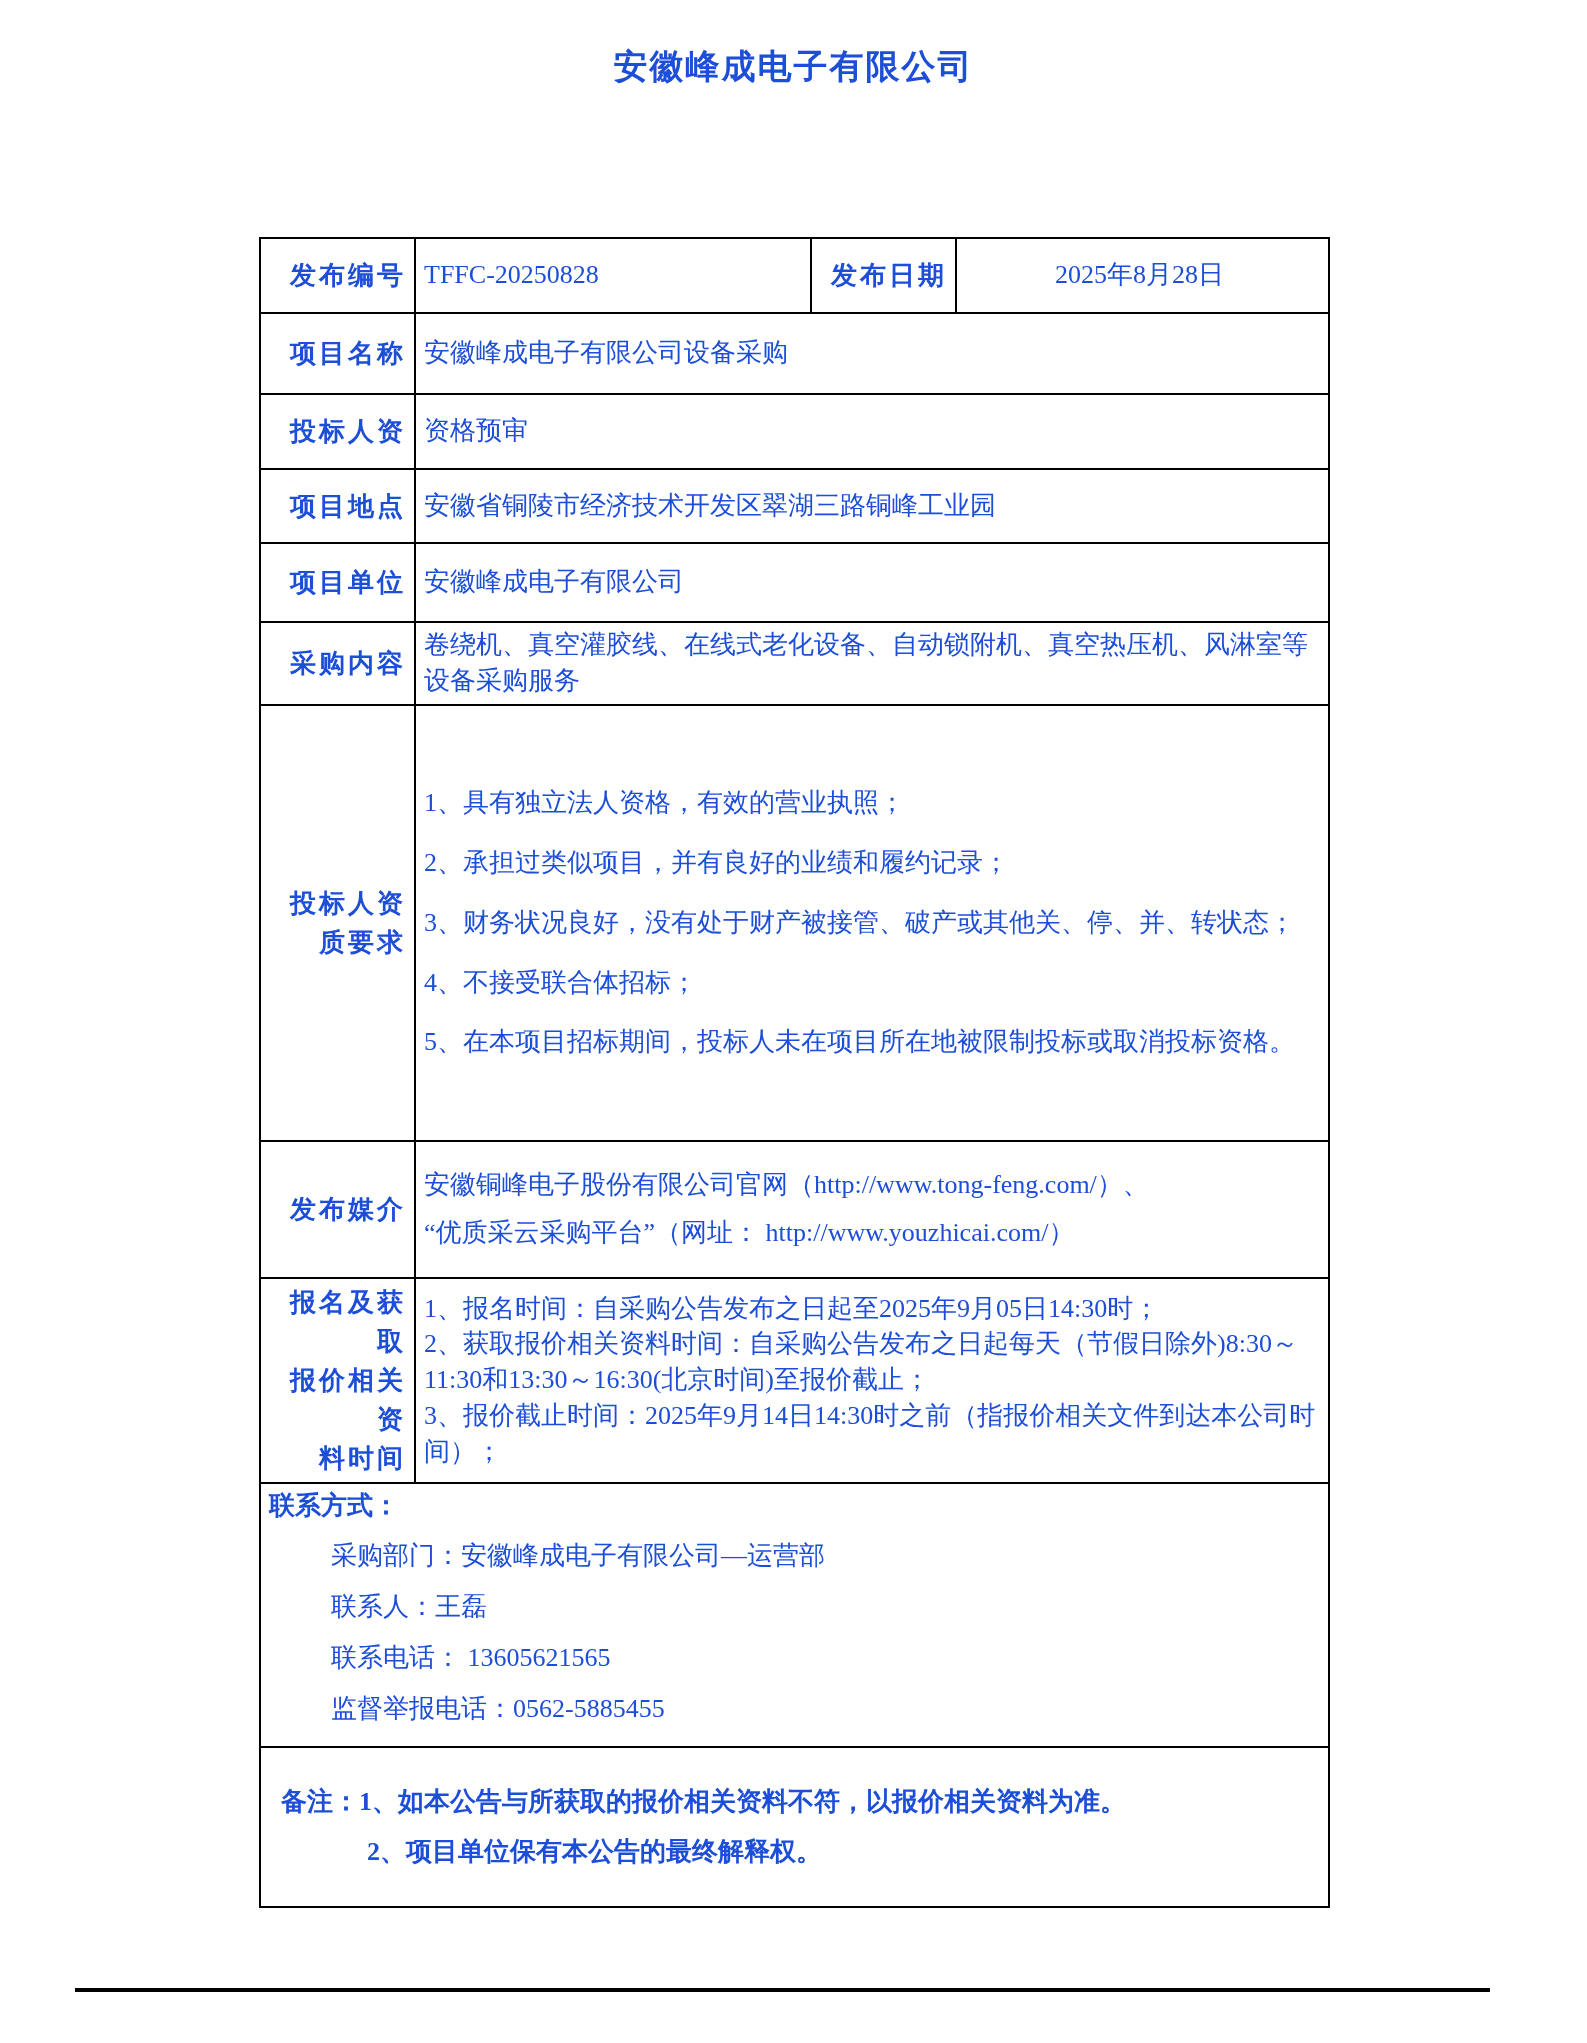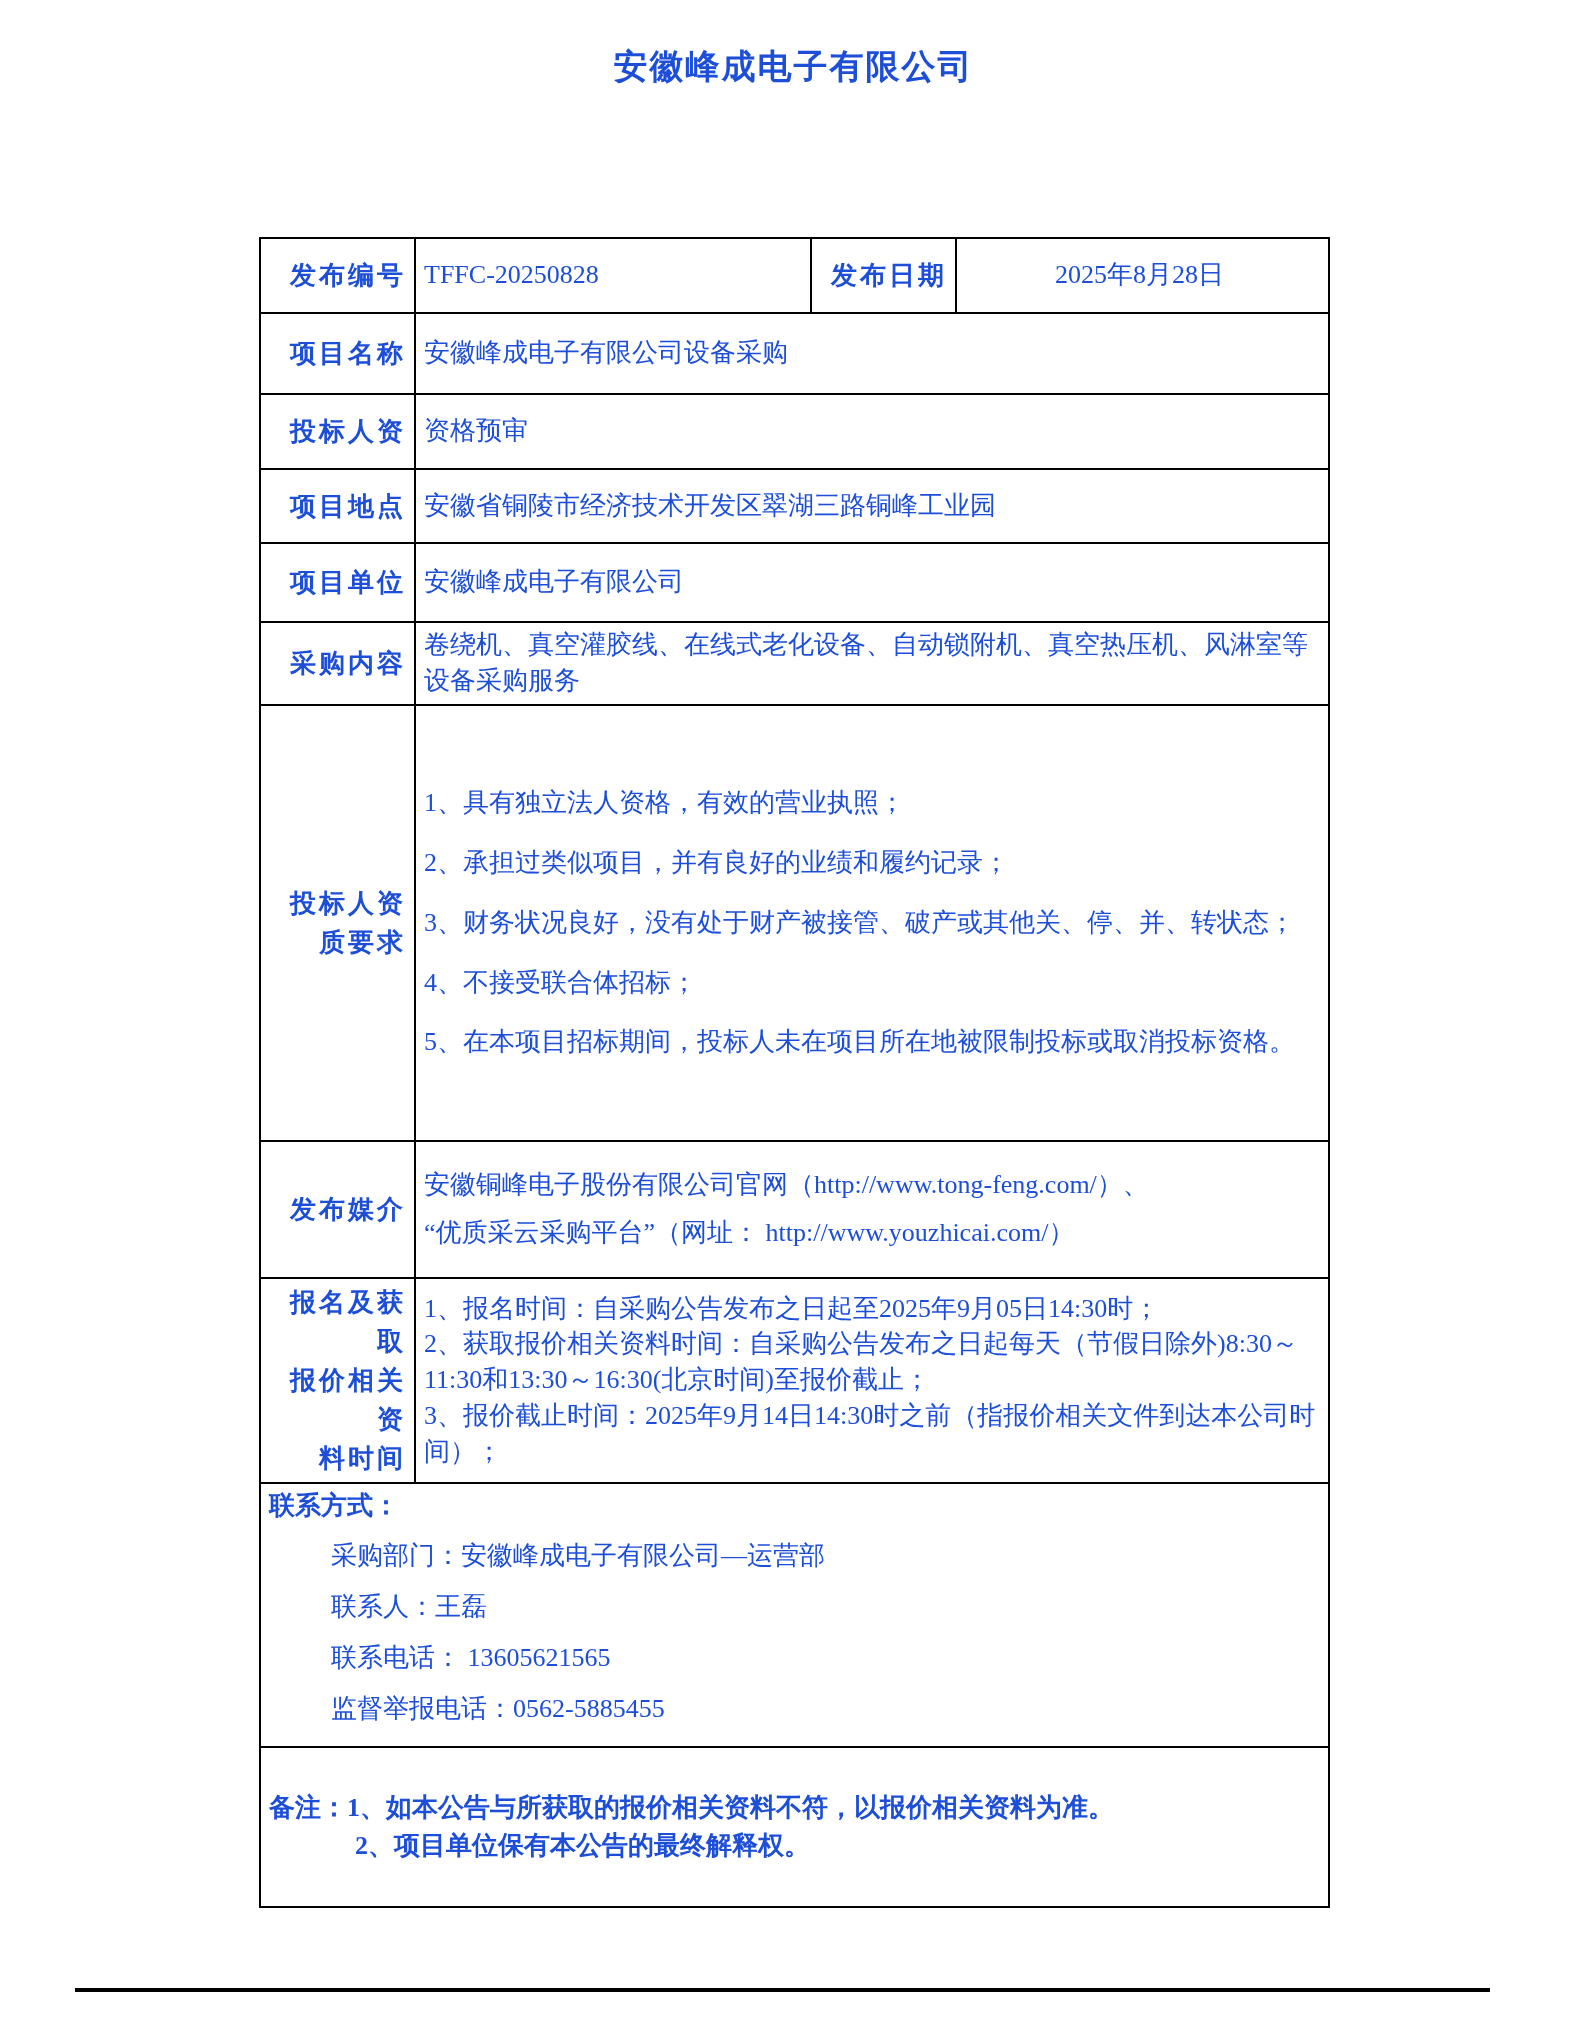--- a/index.html
+++ b/index.html
@@ -57,21 +57,21 @@
   td.media p { margin: 0; line-height: 1.85; }
 
   td.times { vertical-align: middle; }
   td.times p { margin: 0; line-height: 1.38; }
 
   td.contact { vertical-align: top; padding-top: 8px; }
   td.contact .contact-heading { font-weight: 700; line-height: 1.4; margin: 0; }
   td.contact p.contact-line { margin: 14px; padding-left: 48px; line-height: 1.42; }
 
   td.remark { vertical-align: top; padding-top: 6px; font-weight: 700; }
-  td.remark p { margin: 0; line-height: 1.45; }
+  td.remark p { margin: 12px; line-height: 1.45; }
   td.remark p.indent { padding-left: 86px; }
 
   .footer-rule {
     position: absolute;
     left: 75px;
     top: 1988px;
     width: 1415px;
     height: 4px;
     background: #000000;
   }

